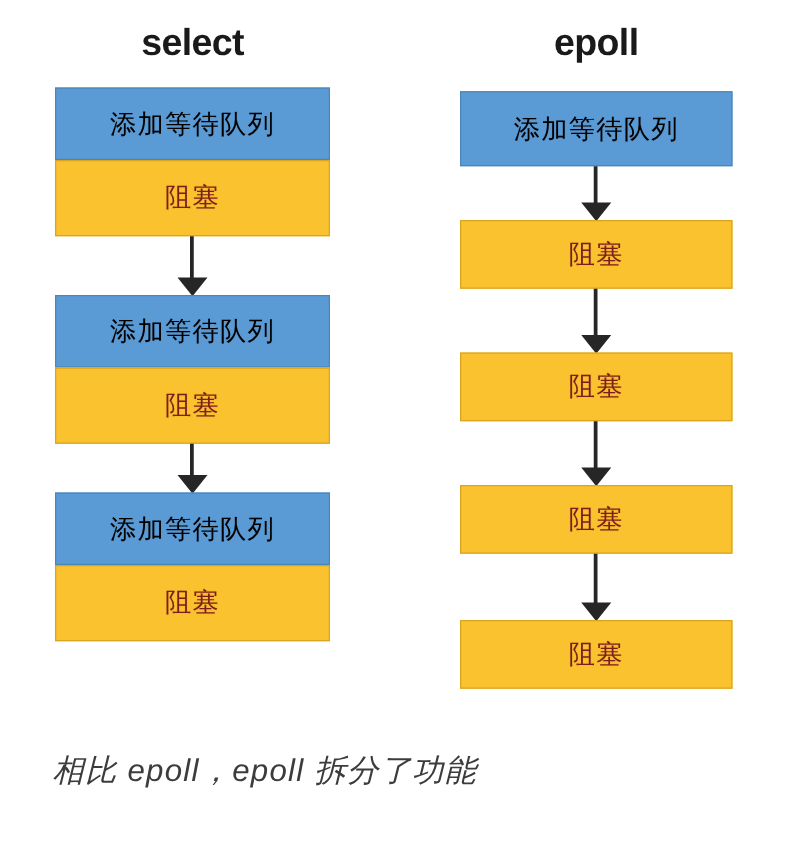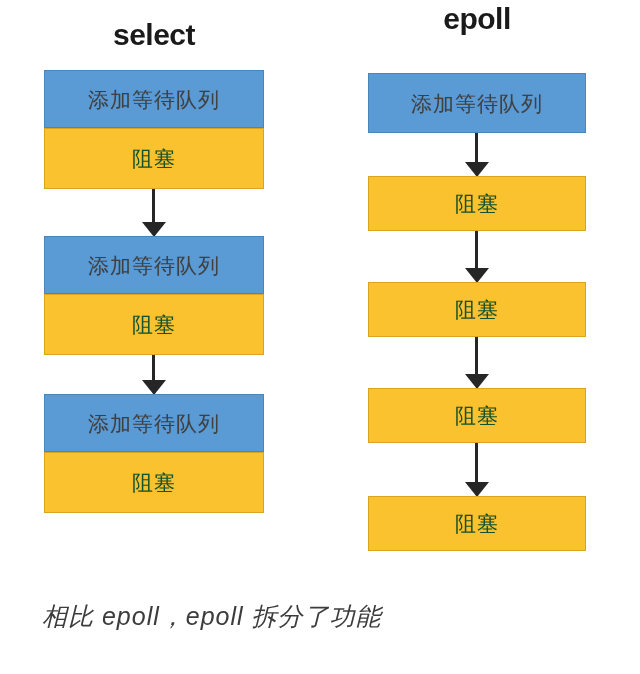--- a/index.html
+++ b/index.html
@@ -31,46 +31,46 @@
     white-space: nowrap;
   }
   .col-title.select-title {
     left: 44px;
     width: 220px;
     top: 18px;
   }
   .col-title.epoll-title {
     left: 368px;
     width: 218px;
-    top: 2px;
+    top: 18px;
   }
 
   
   .box {
     position: absolute;
     box-sizing: border-box;
     display: flex;
     align-items: center;
     justify-content: center;
     text-align: center;
     color: #ffffff;
     font-size: 21px;
     letter-spacing: 1px;
     line-height: 1;
     text-shadow: 0 0 1px rgba(0,0,0,0.12);
   }
   .box.blue {
     background: #5b9bd5;
     border: 1px solid #4a86b8;
-    color: #404040;
+    color: #000000;
   }
   .box.orange {
     background: #fac22e;
     border: 1px solid #d9a521;
-    color: #14532d;
+    color: #7f1d1d;
   }
 
   
   .select-col .blue  { left: 44px; width: 220px; height: 58px; }
   .select-col .orange{ left: 44px; width: 220px; height: 61px; }
 
   .sel-g1-blue   { top: 70px; }
   .sel-g1-orange { top: 128px; }
   .sel-g2-blue   { top: 236px; }
   .sel-g2-orange { top: 294px; }

